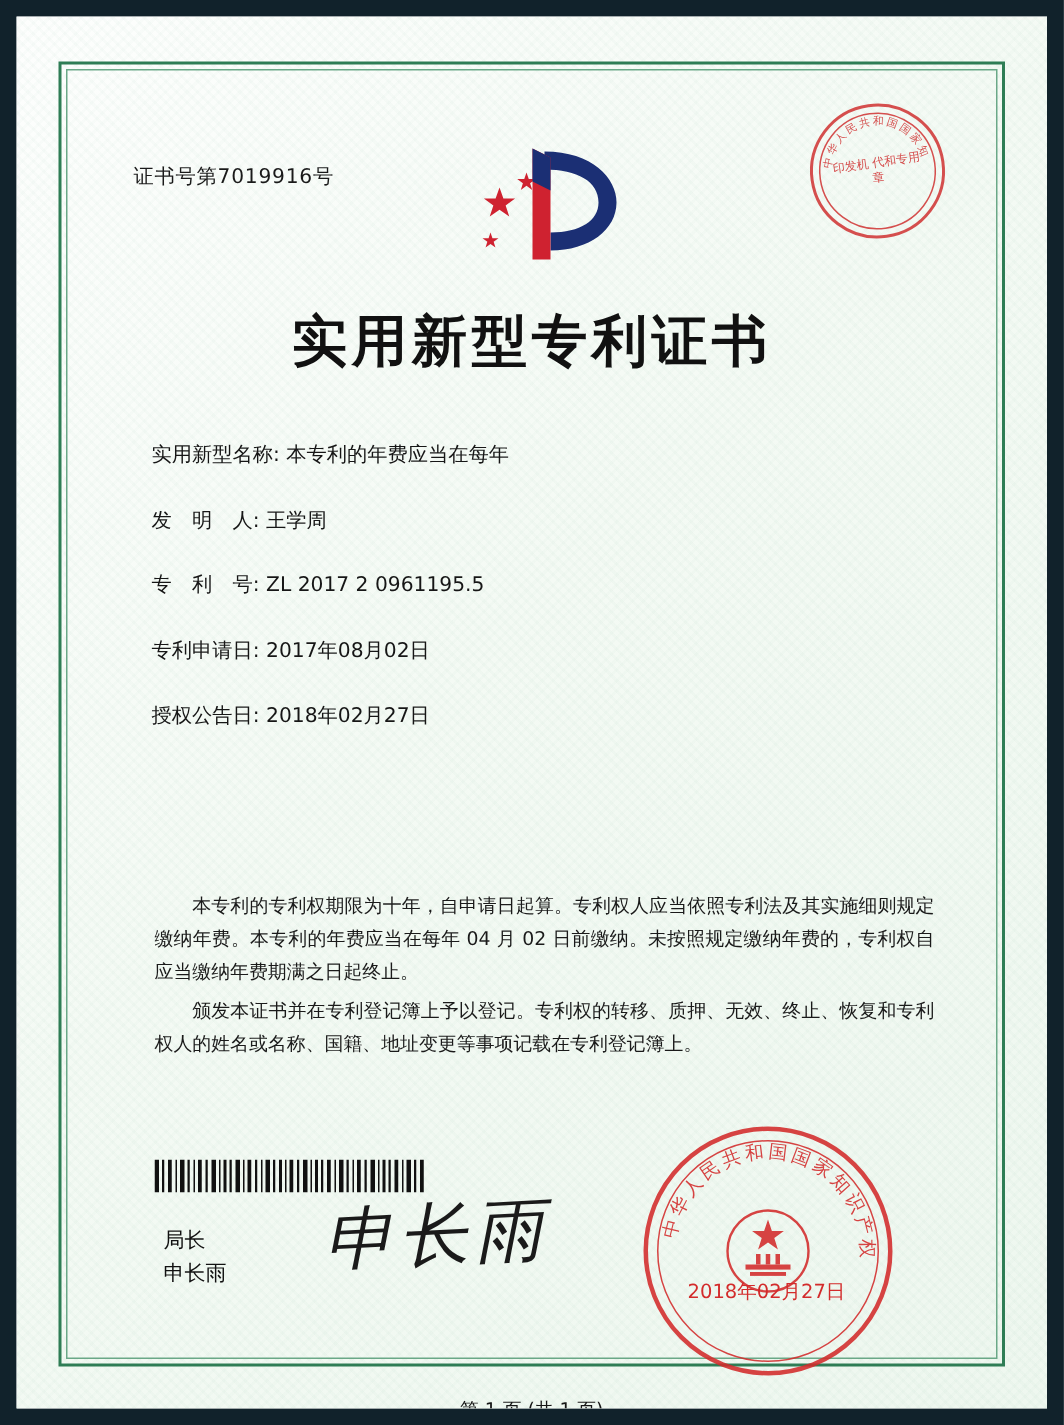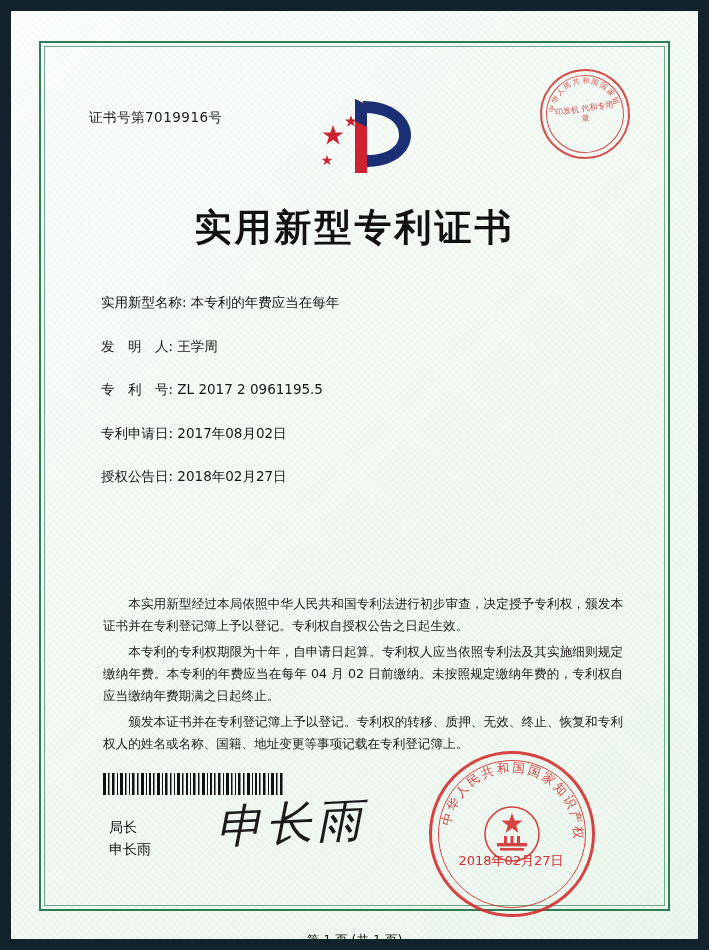--- a/index.html
+++ b/index.html
@@ -314,21 +314,20 @@
           <span class="field-label">专利申请日:</span>
           <span class="field-value">2017年08月02日</span>
         </div>
         <div class="field-row">
           <span class="field-label">授权公告日:</span>
           <span class="field-value">2018年02月27日</span>
         </div>
       </div>
 
       <div class="body-text">
-        <p>本实用新型经过本局依照中华人民共和国专利法进行初步审查，决定授予专利权，颁发本证书并在专利登记簿上予以登记。专利权自授权公告之日起生效。</p>
         <p>本专利的专利权期限为十年，自申请日起算。专利权人应当依照专利法及其实施细则规定缴纳年费。本专利的年费应当在每年 04 月 02 日前缴纳。未按照规定缴纳年费的，专利权自应当缴纳年费期满之日起终止。</p>
         <p>颁发本证书并在专利登记簿上予以登记。专利权的转移、质押、无效、终止、恢复和专利权人的姓名或名称、国籍、地址变更等事项记载在专利登记簿上。</p>
       </div>
 
       <div class="barcode">
         <svg viewBox="0 0 180 22" width="180" height="22" preserveAspectRatio="none">
           <g fill="#111">
             <rect x="0" y="0" width="3" height="22"></rect>
               <rect x="5" y="0" width="1.5" height="22"></rect>
             <rect x="9" y="0" width="2.5" height="22"></rect>

